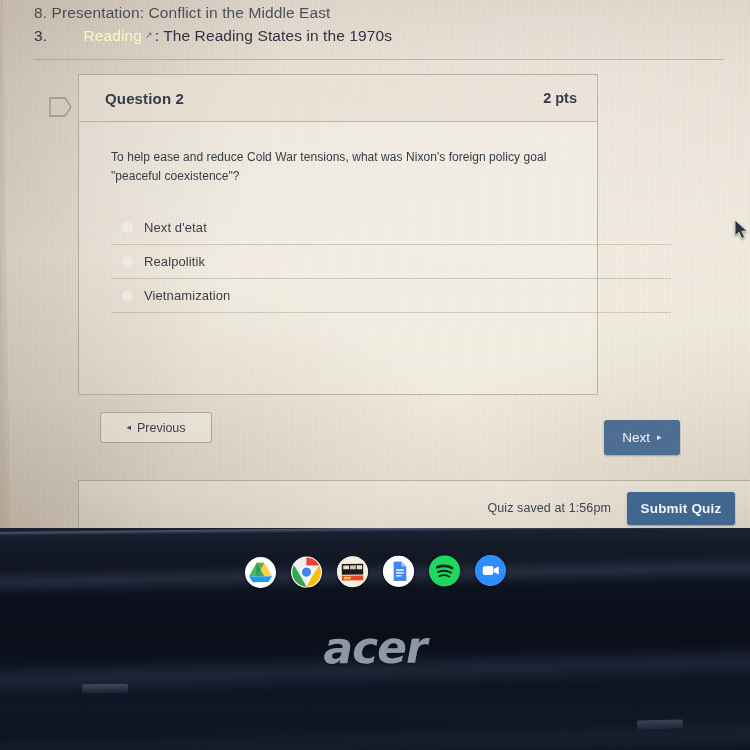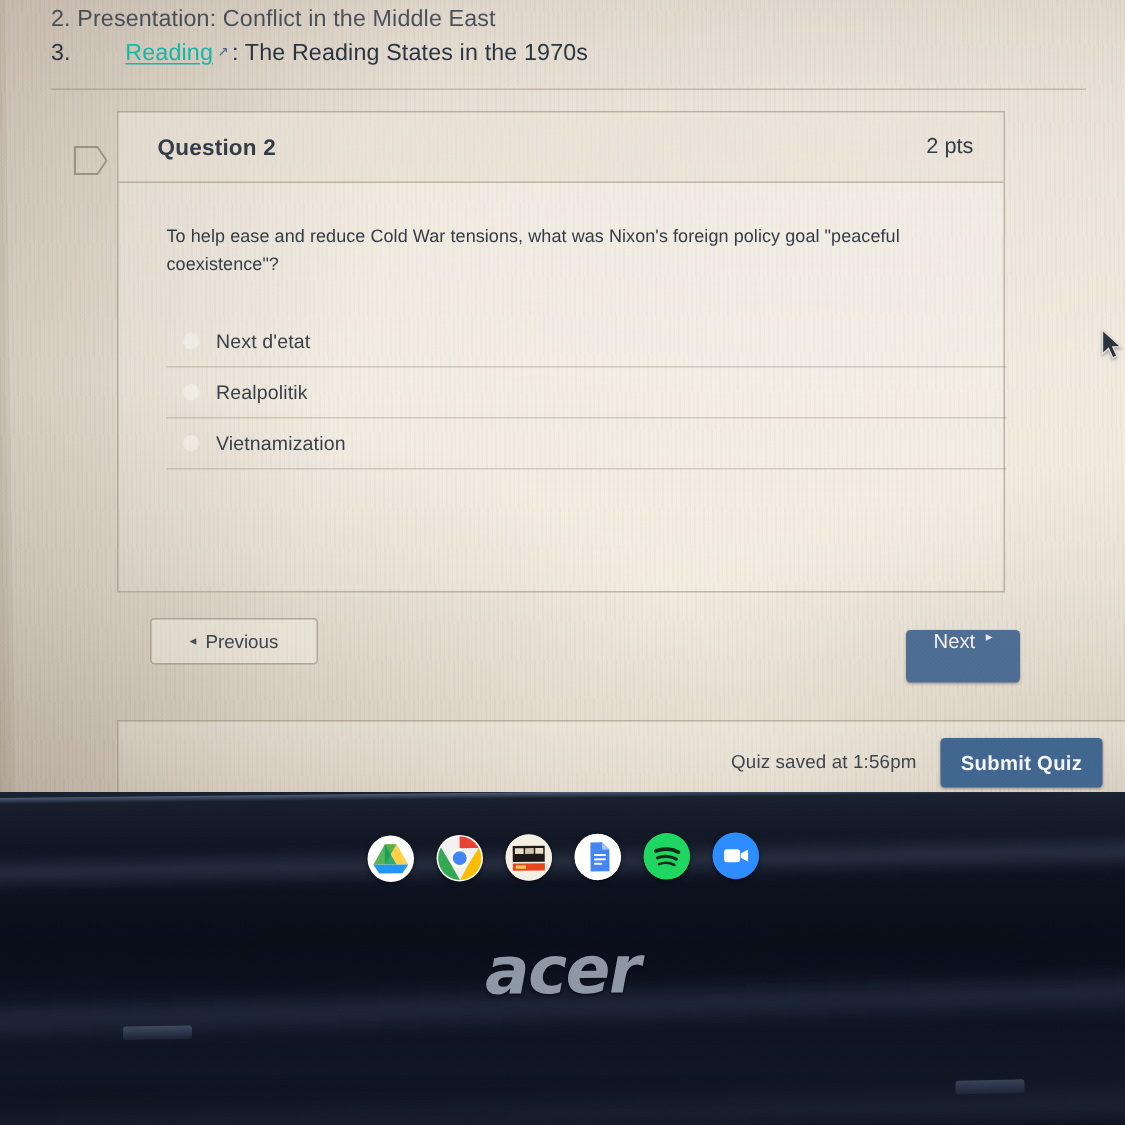--- a/index.html
+++ b/index.html
@@ -92,22 +92,21 @@
     top: -10px;
     left: 18px;
     opacity: .82;
   }
   .module-line.current {
     top: 13px;
     left: 18px;
   }
   .module-num { color: #2c3440; }
   .module-link {
-    color: #14b8a6;
-    text-decoration: underline;
+    color: #fef9c3;
     text-underline-offset: 2px;
     cursor: pointer;
     padding-left: 32px;
   }
   .ext-icon {
     display: inline-block;
     font-size: 9px;
     color: #49688c;
     transform: translateY(-3px);
     margin: 0 2px 0 3px;
@@ -131,21 +130,21 @@
     width: 24px;
     height: 20px;
     opacity: .55;
   }
 
   
   .question-card {
     position: absolute;
     left: 62px;
     top: 60px;
-    width: 592px;
+    width: 520px;
     height: 321px;
     border: 1px solid rgba(125,113,96,0.45);
     background: linear-gradient(180deg, rgba(255,253,247,0.30), rgba(255,253,247,0.10));
   }
 
   .question-header {
     position: relative;
     height: 47px;
     border-bottom: 1px solid rgba(125,113,96,0.40);
     background: rgba(226,217,203,0.45);
@@ -155,21 +154,21 @@
     padding: 0 20px 0 26px;
   }
   .question-title {
     font-size: 15px;
     font-weight: bold;
     color: #343c46;
     letter-spacing: .15px;
   }
   .question-pts {
     font-size: 14.5px;
-    font-weight: normal;
+    font-weight: bold;
     color: #343c46;
   }
 
   .question-body {
     padding: 26px 30px 0 32px;
   }
   .question-text {
     font-size: 12px;
     line-height: 1.55;
     color: #333b45;
@@ -241,21 +240,21 @@
   .next-button {
     position: absolute;
     left: 588px;
     top: 406px;
     width: 76px;
     height: 35px;
     border-radius: 3px;
     background: #4e6d93;
     box-shadow: 0 1px 2px rgba(0,0,0,0.28);
     display: flex;
-    align-items: flex-start;
+    align-items: center;
     justify-content: center;
     gap: 7px;
     font-size: 13.5px;
     color: #f2f3f5;
     cursor: pointer;
   }
   .arrow { font-size: 9px; line-height: 1; opacity: .92; }
 
   
   .save-bar {
@@ -429,21 +428,21 @@
 
 <div id="photo">
 
   <div id="screen-area">
     <div class="gutter"></div>
   </div>
 
   <div id="page">
 
     <div class="module-line cut">
-      <span>2. Presentation: Conflict in the Middle East</span>
+      <span>8. Presentation: Conflict in the Middle East</span>
     </div>
 
     <div class="module-line current">
       <span class="module-num">3.</span>
       <span class="module-link">Reading</span><span class="ext-icon">↗</span><span class="module-rest">: The Reading States in the 1970s</span>
     </div>
 
     <div class="top-rule"></div>
 
     <svg class="flag-icon" viewBox="0 0 24 20">

